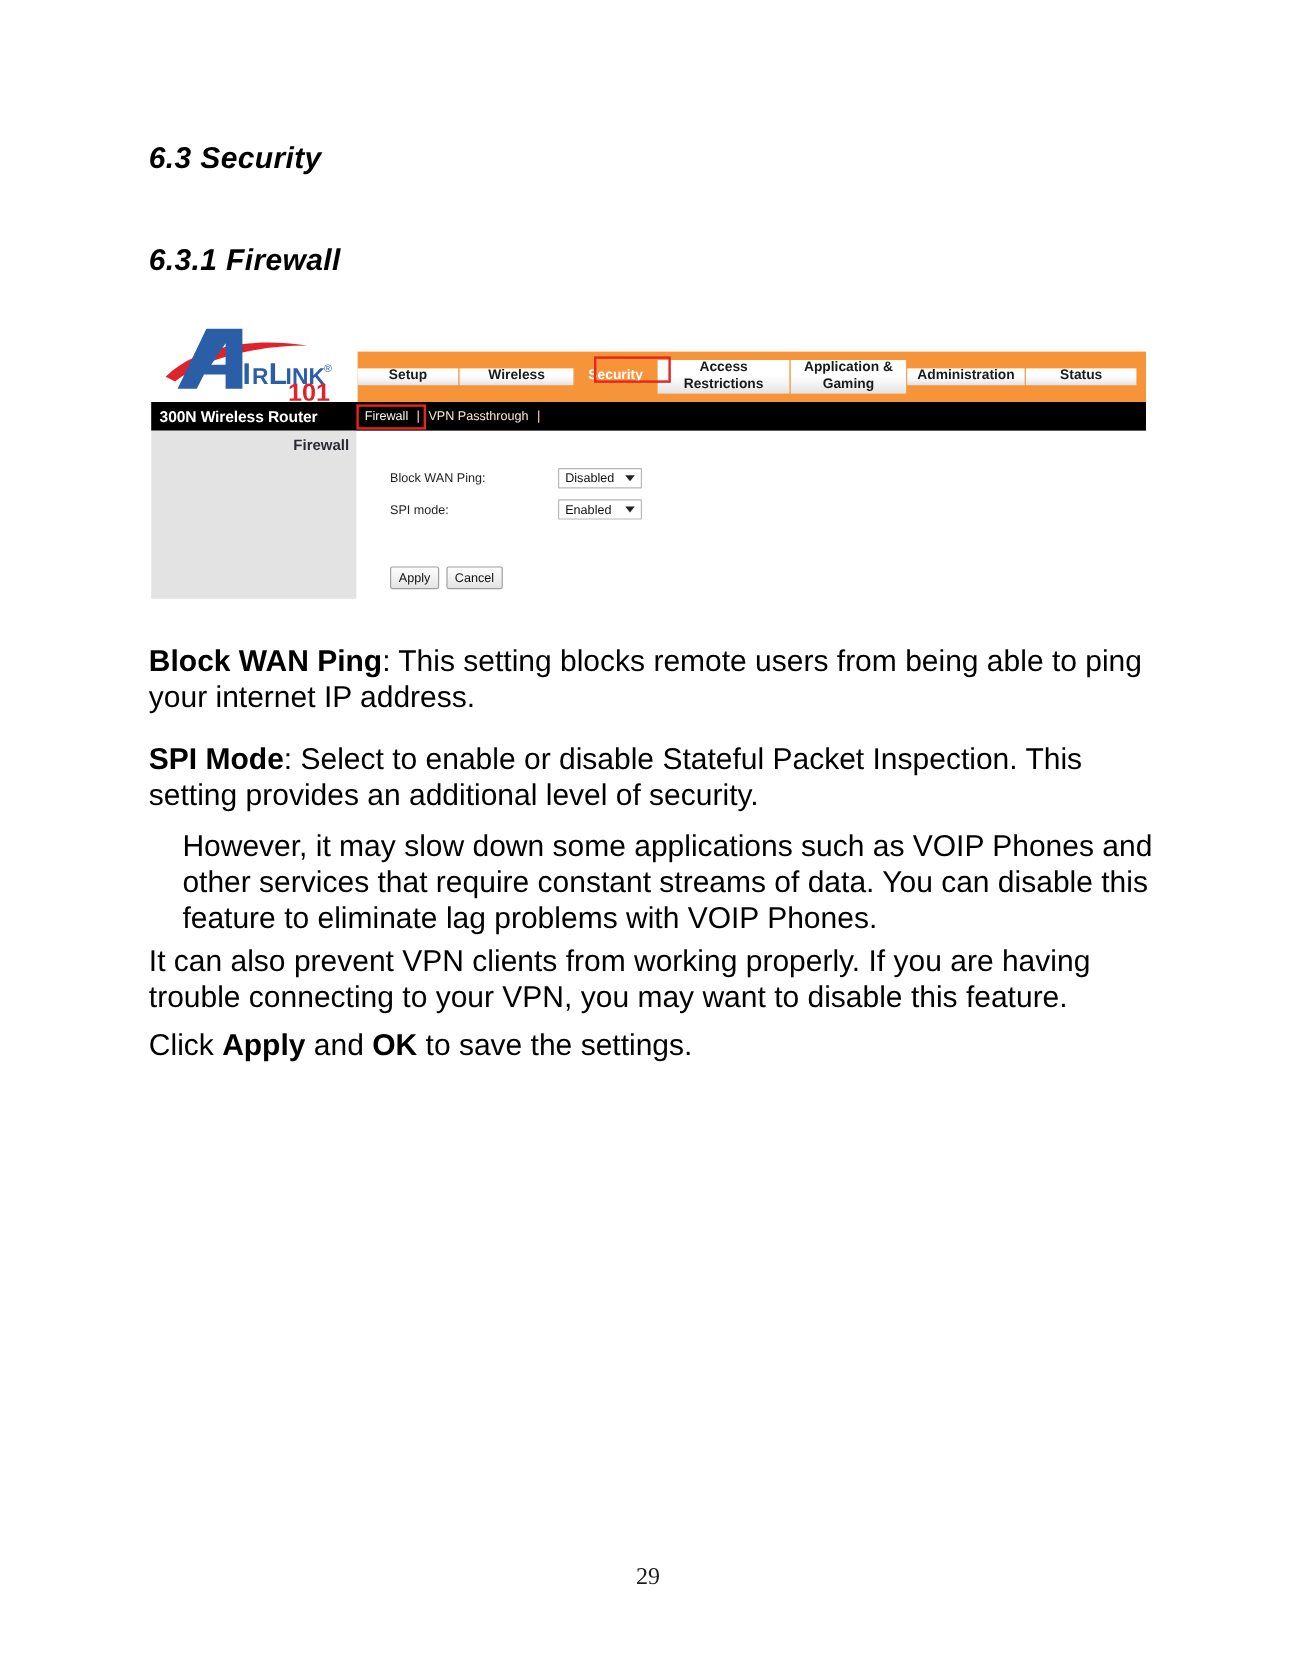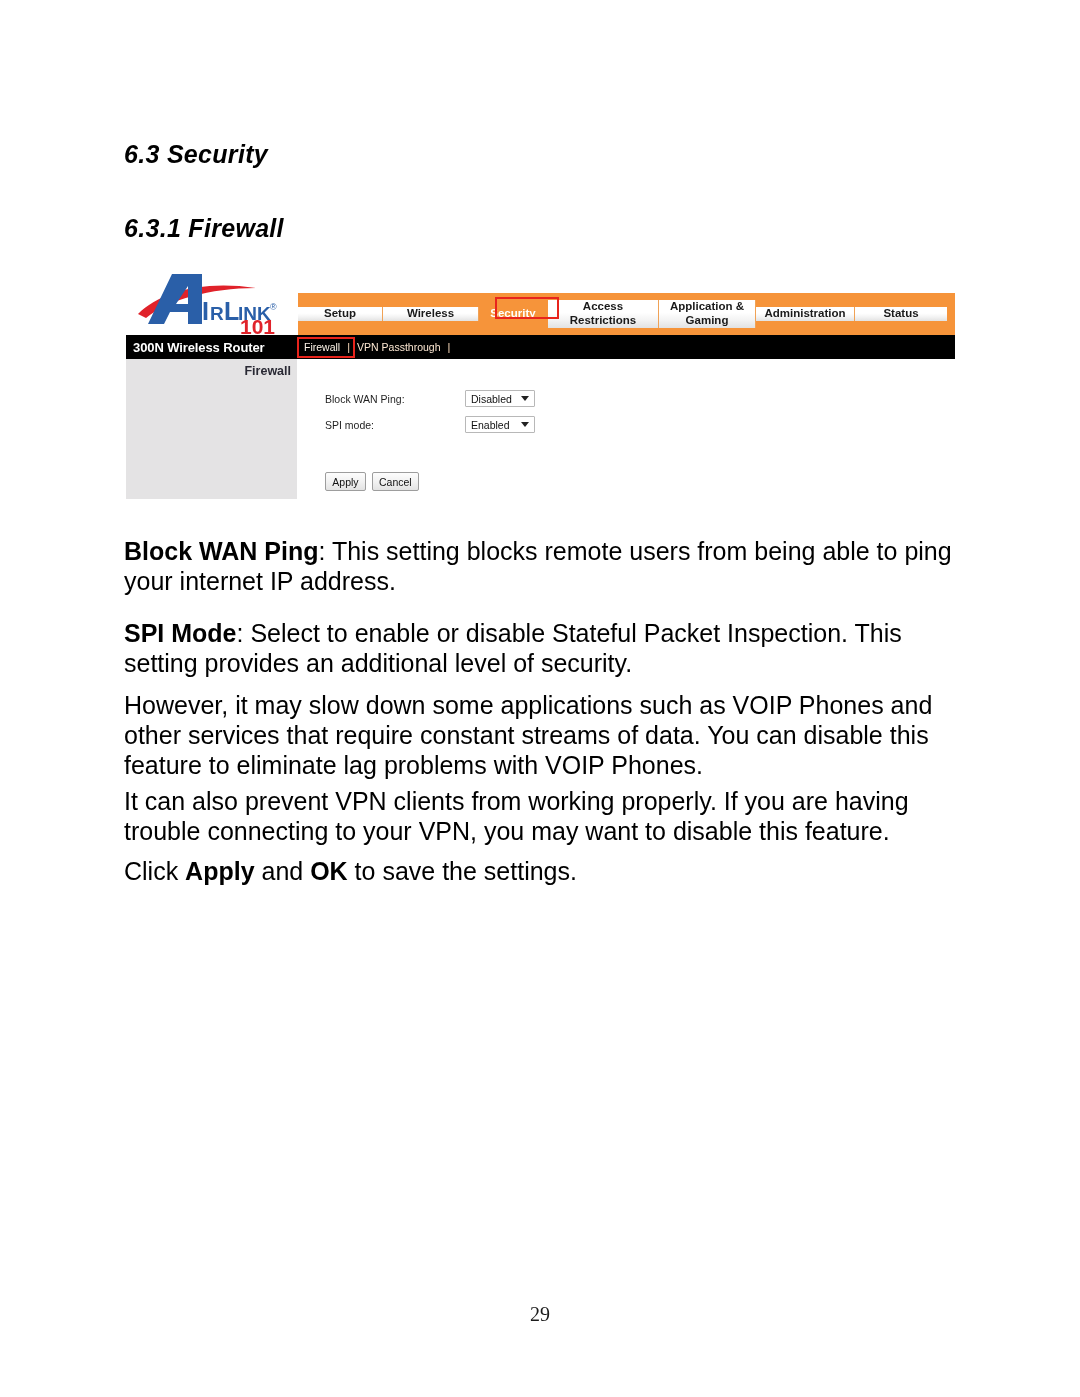--- a/index.html
+++ b/index.html
@@ -13,35 +13,34 @@
     position: relative;
     font-family: "Liberation Sans", sans-serif;
     color: #000000;
     overflow: hidden;
   }
 
   
   .doc-heading-1 {
     position: absolute;
     left: 124px;
-    top: 140px;
+    top: 118px;
     font-size: 25px;
     font-weight: bold;
     font-style: italic;
     letter-spacing: 0.3px;
   }
   .doc-heading-2 {
     position: absolute;
     left: 124px;
     top: 203px;
     font-size: 25px;
     font-weight: bold;
     font-style: italic;
     letter-spacing: 0.3px;
-    margin-top: 11px;
   }
 
   
   .router-shot {
     position: absolute;
     left: 126px;
     top: 266px;
     width: 829px;
     height: 233px;
     background: #ffffff;
@@ -234,21 +233,21 @@
     position: absolute;
     left: 124px;
     width: 840px;
     font-size: 25px;
     line-height: 30px;
     color: #000000;
   }
   .para b { font-weight: bold; }
   .p1 { top: 536px; }
   .p2 { top: 618px; }
-  .p3 { top: 690px; }
+  .p3 { top: 690px; margin-left: 28px; }
   .p4 { top: 786px; }
   .p5 { top: 856px; }
 
   .page-number {
     position: absolute;
     left: 0;
     top: 1303px;
     width: 1080px;
     text-align: center;
     font-family: "Liberation Serif", serif;

